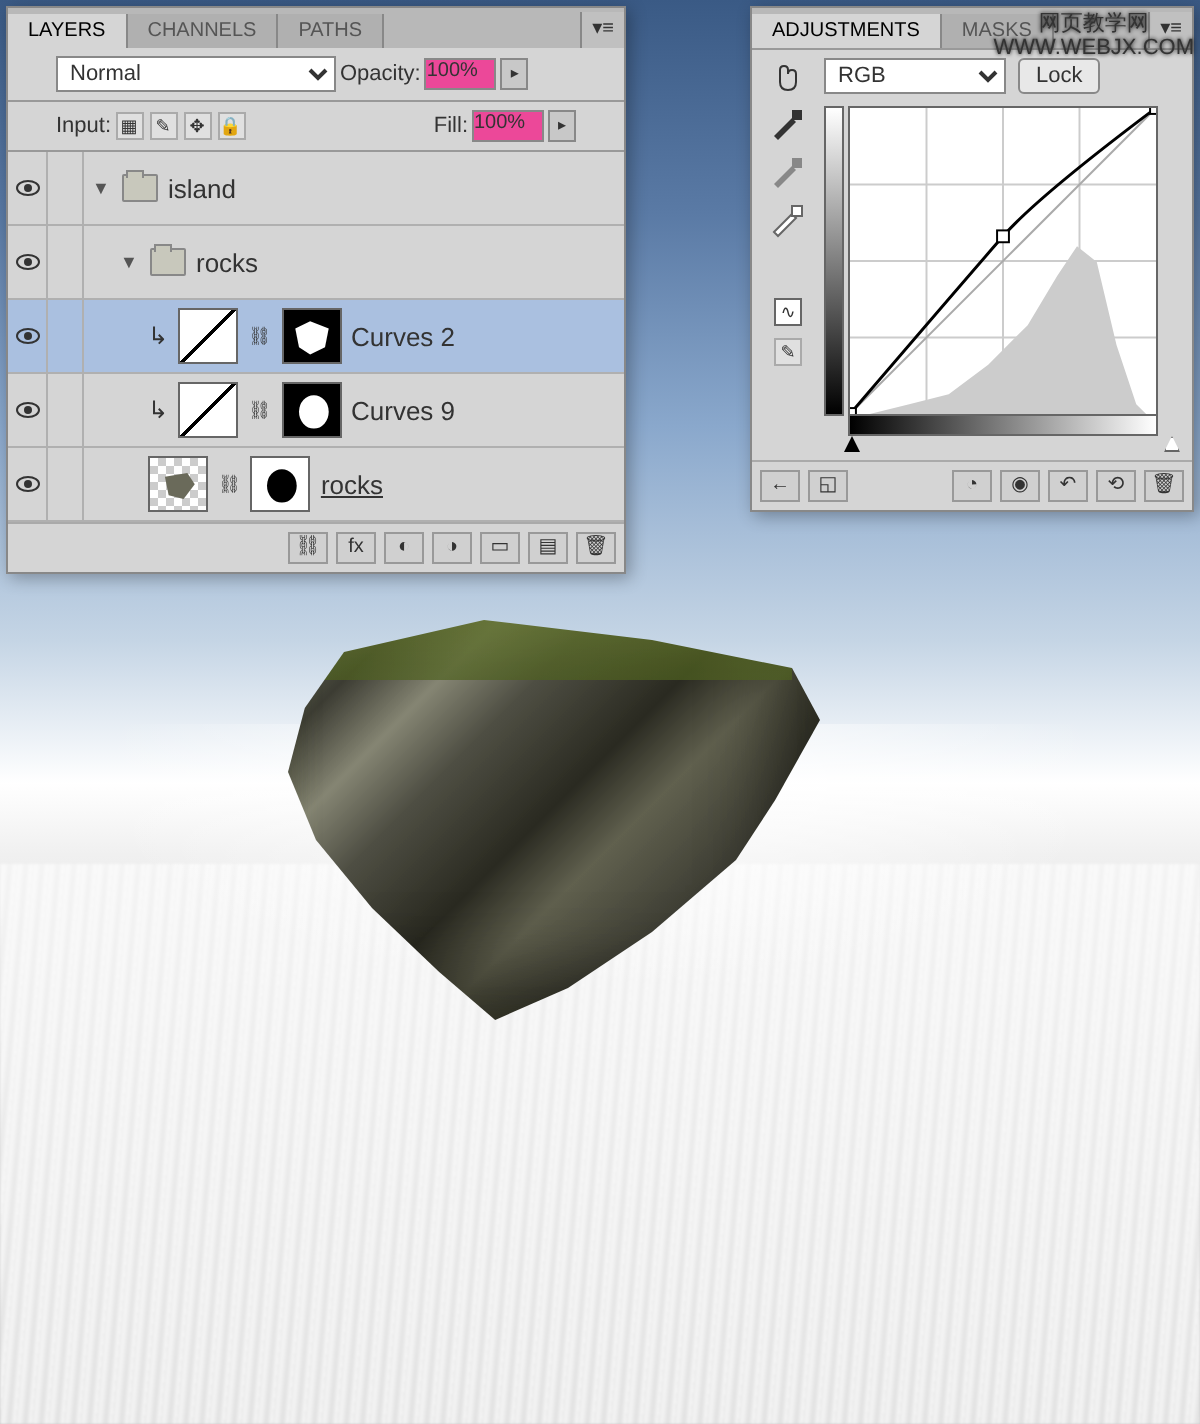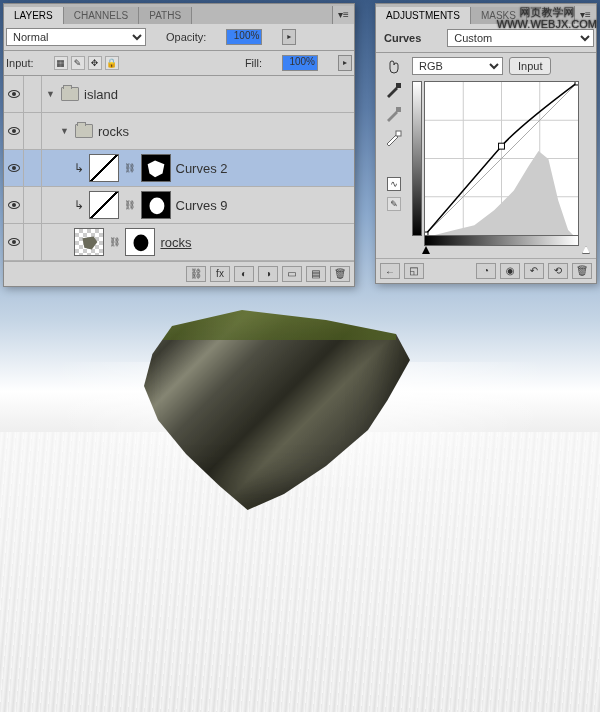--- a/index.html
+++ b/index.html
@@ -2,30 +2,30 @@
 <html><head>
 <meta charset="utf-8">
 <style>
 *{box-sizing:border-box;margin:0;padding:0;font-family:Tahoma,Arial,sans-serif;font-size:11px;color:#333}
 body{width:600px;height:712px;position:relative;overflow:hidden;background:linear-gradient(to bottom,#3a5a85 0%,#5a7aa5 15%,#8aa8cc 30%,#c5d5e5 45%,#fff 55%,#f0f0f0 60%,#d8d8d8 75%,#c8c8c8 100%)}
 .clouds{position:absolute;bottom:0;left:0;right:0;height:280px;background:repeating-linear-gradient(95deg,#d0d0d0 0,#e8e8e8 2px,#c0c0c0 5px,#f0f0f0 8px),linear-gradient(to bottom,rgba(255,255,255,0.8),rgba(200,200,200,0.9));background-blend-mode:overlay;filter:blur(0.5px)}
 .clouds2{position:absolute;bottom:200px;left:0;right:0;height:150px;background:radial-gradient(ellipse at 50% 20%,rgba(255,255,255,0.9),transparent 60%)}
 .rock{position:absolute;top:310px;left:130px;width:280px;height:200px;background:linear-gradient(135deg,#5a6050 0%,#6a7060 5%,#4a4a42 15%,#8a8a7a 25%,#5a5a50 35%,#3a3a32 50%,#6a6a5a 60%,#4a4a42 75%,#7a7a6a 85%,#5a5a52 100%);clip-path:polygon(15% 8%,40% 0%,70% 5%,95% 12%,100% 25%,92% 45%,85% 60%,70% 78%,55% 92%,42% 100%,32% 88%,20% 72%,10% 55%,5% 38%,8% 22%);filter:contrast(1.2) brightness(0.95);box-shadow:inset -20px -20px 40px rgba(0,0,0,0.4),inset 10px 5px 20px rgba(120,130,80,0.3)}
 .rock::before{content:"";position:absolute;top:0;left:10%;right:5%;height:15%;background:linear-gradient(to bottom,#6a7a3a,#5a6a30);opacity:0.7}
 .panel{position:absolute;background:#d5d5d5;border:1px solid #888;box-shadow:2px 2px 8px rgba(0,0,0,0.3)}
-.layers-panel{top:3px;left:3px;width:352px}
+.layers-panel{top:3px;left:3px;width:310px}
 .adj-panel{top:3px;right:3px;width:222px}
 .tabbar{display:flex;background:#b8b8b8;height:20px;align-items:flex-end}
 .tab{padding:3px 10px;background:#b0b0b0;color:#555;border-right:1px solid #888;font-size:10px}
 .tab.active{background:#d5d5d5;color:#000}
 .tab-spacer{flex:1}
 .menu-btn{width:22px;height:18px;background:#c0c0c0;border-left:1px solid #888;text-align:center;font-size:10px;line-height:18px}
-.row{display:flex;align-items:center;padding:4px 2px;gap:20px}
+.row{display:flex;align-items:center;padding:4px 24px;gap:2px}
 select,.dropdown{background:#fff;border:1px solid #888;height:18px;font-size:11px;padding:0 2px}
-.pct-input{width:36px;background:#3b82f6;border:1px solid #888;height:16px;text-align:right;padding-right:2px;font-size:10px}
+.pct-input{width:36px;background:#ec4899;border:1px solid #888;height:16px;text-align:left;padding-right:2px;font-size:10px}
 .arrow-btn{width:14px;height:16px;background:#c8c8c8;border:1px solid #888;font-size:8px;text-align:center;line-height:14px}
 .sep{height:1px;background:#999;margin:0}
 .lock-icons{display:flex;gap:3px;align-items:center}
 .tiny-icon{width:14px;height:14px;border:1px solid #aaa;background:#e0e0e0;display:inline-flex;align-items:center;justify-content:center;font-size:9px}
 .layer-list{background:#d5d5d5;max-height:185px;overflow:hidden}
 .layer-row{display:flex;align-items:center;height:37px;border-bottom:1px solid #b0b0b0}
 .layer-row.sel{background:#aac0e0}
 .eye-col{width:20px;height:100%;border-right:1px solid #b0b0b0;display:flex;align-items:center;justify-content:center}
 .eye{width:12px;height:8px;border:1px solid #333;border-radius:50%;position:relative}
 .eye::after{content:"";position:absolute;top:1px;left:3px;width:4px;height:4px;background:#333;border-radius:50%}
@@ -204,26 +204,20 @@
   </div>
 </div>
 
 <div class="panel adj-panel">
   <div class="tabbar">
     <div class="tab active">ADJUSTMENTS</div>
     <div class="tab">MASKS</div>
     <div class="tab-spacer"></div>
     <div class="menu-btn">▾≡</div>
   </div>
-  <div class="row">
-    <span class="adj-title">Curves</span>
-    <select class="dropdown" style="flex:1">
-      <option>Custom</option>
-    </select>
-  </div>
   <div class="sep"></div>
   <div class="adj-body">
     <div class="tool-col">
       <span class="hand"><svg viewBox="0 0 16 16">
             <path d="M4 8 L4 4 Q4 2 6 2 Q8 2 8 4 L8 6 Q8 4 10 4 Q12 4 12 6 L12 10 Q12 14 8 14 Q4 14 4 10 Z" fill="none" stroke="#333"></path>
           </svg></span>
       <span class="picker"><svg viewBox="0 0 20 18">
             <path d="M3 15 L12 6 L14 8 L5 17 Z" fill="#333"></path>
             <rect x="12" y="2" width="5" height="5" fill="#333"></rect>
           </svg></span>
@@ -237,21 +231,21 @@
           </svg></span>
       <div style="height:18px"></div>
       <span class="tiny-icon" style="background:#fff;border:1px solid #666">∿</span>
       <span class="tiny-icon">✎</span>
     </div>
     <div class="curve-area">
       <div class="channel-row">
         <select class="dropdown" style="width:91px">
           <option>RGB</option>
         </select>
-        <button class="auto-btn">Input</button>
+        <button class="auto-btn">Lock</button>
       </div>
       <div class="curve-wrap">
         <div class="gradient-v"></div>
         <div class="curve-box">
           <svg viewBox="0 0 155 155">
             <g stroke="#ccc" stroke-width="1">
               <line x1="0" y1="38.75" x2="155" y2="38.75"></line>
                 <line x1="0" y1="77.5" x2="155" y2="77.5"></line>
                 <line x1="0" y1="116.25" x2="155" y2="116.25"></line>
               <line y1="0" x1="38.75" y2="155" x2="38.75"></line>

